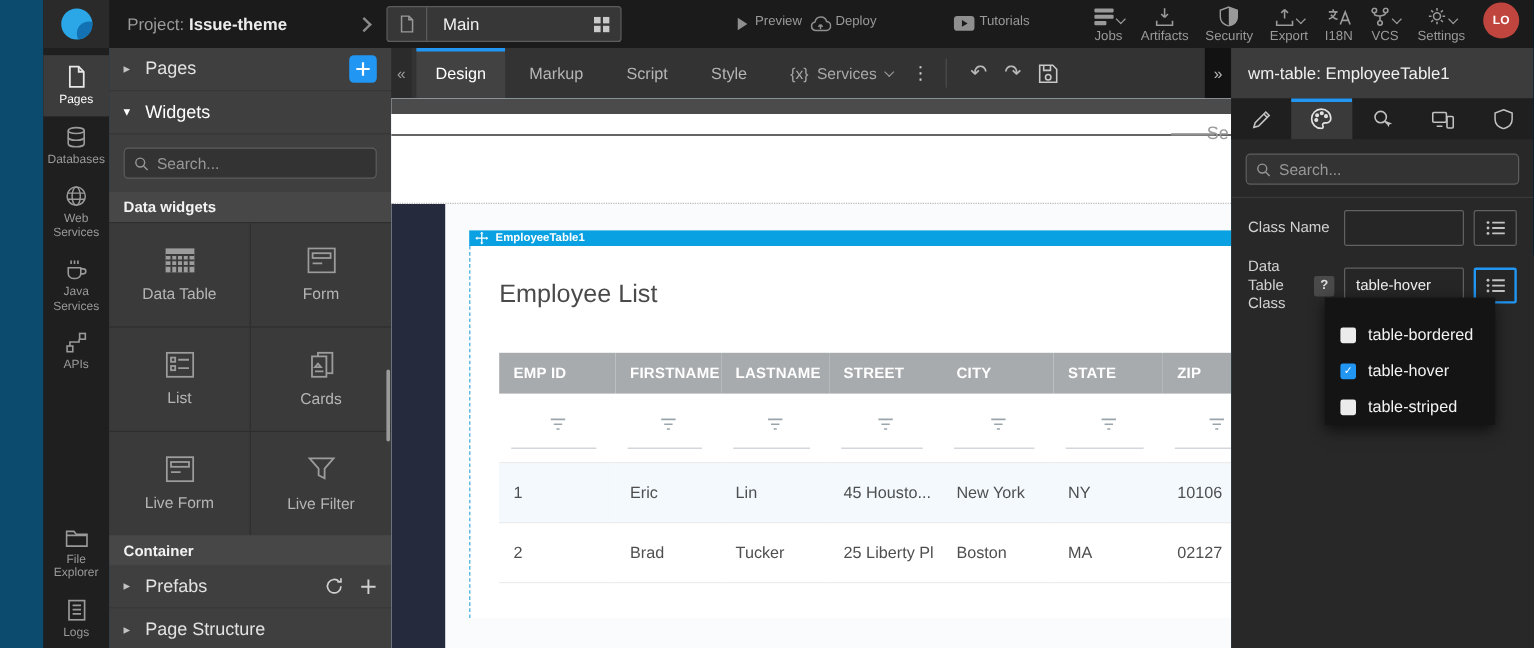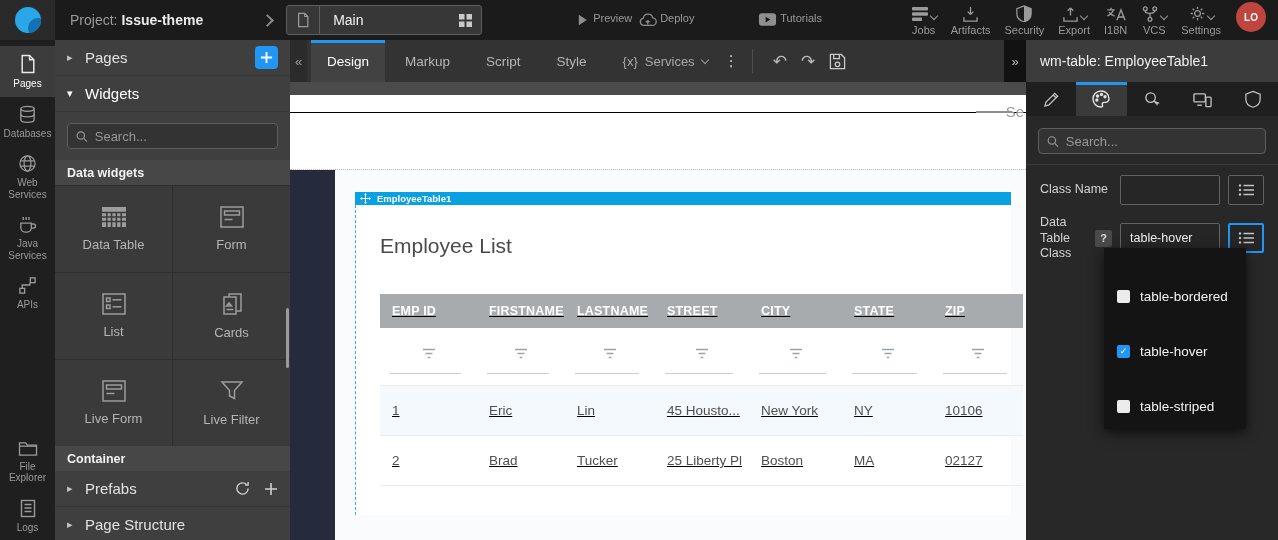--- a/index.html
+++ b/index.html
@@ -1,18 +1,18 @@
 <!DOCTYPE html>
 <html><head>
 <meta charset="utf-8">
 <style>
   * { margin:0; padding:0; box-sizing:border-box; }
   html,body { background:#000; }
   body { font-family:"Liberation Sans","DejaVu Sans",sans-serif; }
-  .app { width:1278px; height:540px; background:#737373; display:flex; flex-direction:column; overflow:hidden; position:relative; }
+  .app { width:1278px; height:540px; background:#0c4a6e; display:flex; flex-direction:column; overflow:hidden; position:relative;padding-left:36px; }
 
   
   .topbar { height:40px; background:#1b1b1b; display:flex; align-items:center; flex:none; }
   .logo-cell { width:55px; height:40px; background:#2a2a2a; display:flex; align-items:center; justify-content:center; flex:none; }
   .logo { width:26px; height:26px; border-radius:50%; background:#2ba7e8; position:relative; overflow:hidden; }
   .logo::after { content:""; position:absolute; right:-7px; bottom:-5px; width:20px; height:20px; border-radius:50%; background:#1272b4; }
   .proj { margin-left:15px; font-size:14px; color:#9a9a9a; white-space:nowrap; }
   .proj b { color:#ececec; font-weight:bold; margin-left:4px; }
   .chev-right { width:9px; height:9px; border-top:2px solid #8a8a8a; border-right:2px solid #8a8a8a; transform:rotate(45deg); margin:0 14px 0 60px; }
   .page-tab { display:flex; align-items:center; height:30px; background:#373737; border:1px solid #5c5c5c; border-radius:3px; width:196px; overflow:hidden; }
@@ -78,21 +78,21 @@
   .se-underline { position:absolute; right:14px; bottom:-1px; width:36px; height:2px; background:#8f8f8f; }
   .app-space { height:56px; background:#fff; flex:none; }
   .app-content { flex:1; display:flex; border-top:1px dotted #bdbdbd; background:#fafbfc; min-height:0; }
   .app-navy { width:45px; background:#252b3c; flex:none; }
   .app-main { flex:1; padding:22px 0 0 20px; overflow:hidden; }
   .widget { width:656px; }
   .wbar { height:13px; background:#09a1e2; color:#fff; display:flex; align-items:center; gap:6px; padding:0 5px; font-size:9.5px; font-weight:bold; }
   .wcard { background:#fff; border-left:1px dashed #3aa9dd; padding:15px 0 0 24px; min-height:310px; }
   .wtitle { font-size:21px; color:#4a4a4a; font-weight:400; margin:14px 0 36px; }
   .ttable { width:643px; }
-  .trow { display:grid; grid-template-columns:97px 88px 90px 94px 93px 91px 90px;text-decoration:underline; }
+  .trow { display:grid; grid-template-columns:97px 88px 90px 94px 93px 91px 90px; }
   .th { background:#a8abad; color:#fff; font-size:12.5px; font-weight:bold; padding:10px 4px 10px 12px; letter-spacing:.2px; white-space:nowrap; overflow:hidden; }
   .fcell { height:58px; position:relative; border-bottom:1px solid #ececec; }
   .fcell svg { position:absolute; top:20px; left:50%; transform:translateX(-50%); }
   .fline { position:absolute; bottom:11px; left:10px; right:16px; height:1px; background:#c9ced3; }
   .td { padding:17px 4px 17px 12px; font-size:13.5px; color:#4f4f4f; border-bottom:1px solid #ececec; white-space:nowrap; overflow:hidden; }
   .row-hl .td { background:#f3f9fd; }
 
   
   .rightpanel { width:252px; background:#282828; display:flex; flex-direction:column; flex:none; position:relative; }
   .rp-header { height:42px; background:#3c3c3c; display:flex; align-items:center; padding-left:14px; font-size:14px; color:#f0f0f0; flex:none; }
@@ -101,21 +101,21 @@
   .rtab.active { background:#3a3a3a; box-shadow:inset 0 3px 0 #2196f3; }
   .rp-search { padding:12px 12px 10px; border-bottom:1px solid #3a3a3a; flex:none; }
   .frow { display:flex; align-items:center; padding:10px 14px 0; gap:8px; flex:none; }
   .lwrap { width:72px; display:flex; align-items:center; gap:5px; flex:none; }
   .flabel { flex:1; font-size:12.5px; color:#d2d2d2; line-height:1.25; }
   .helpbadge { width:17px; height:17px; background:#4a4a4a; color:#ddd; font-size:11px; font-weight:bold; border-radius:2px; display:flex; align-items:center; justify-content:center; flex:none; }
   .pinput { flex:1; height:30px; background:#262626; border:1px solid #616161; border-radius:2px; color:#eee; font-size:12.5px; padding:0 9px; min-width:0; font-family:inherit; outline:none; }
   .listbtn { width:36px; height:30px; border:1px solid #616161; border-radius:2px; display:flex; align-items:center; justify-content:center; background:#262626; flex:none; }
   .listbtn.active { border:2px solid #2196f3; }
   .rp-dropdown { position:absolute; top:208px; left:78px; width:142px; background:#141414; box-shadow:0 4px 12px rgba(0,0,0,.65); padding:8px 0; z-index:9; }
-  .dd-opt { height:30px; display:flex; align-items:center; gap:10px; padding-left:13px;margin-top:25px; }
+  .dd-opt { height:30px; display:flex; align-items:flex-end; gap:10px; padding-left:13px; }
   .cbox { width:13px; height:13px; background:#ececec; border-radius:2px; flex:none; display:flex; align-items:center; justify-content:center; font-size:9px; color:#fff; }
   .cbox.checked { background:#2196f3; }
   .dd-label { font-size:13.5px; color:#f2f2f2; }
 
   svg { display:block; }
 </style>
 </head>
 <body>
 
 <div class="app">

